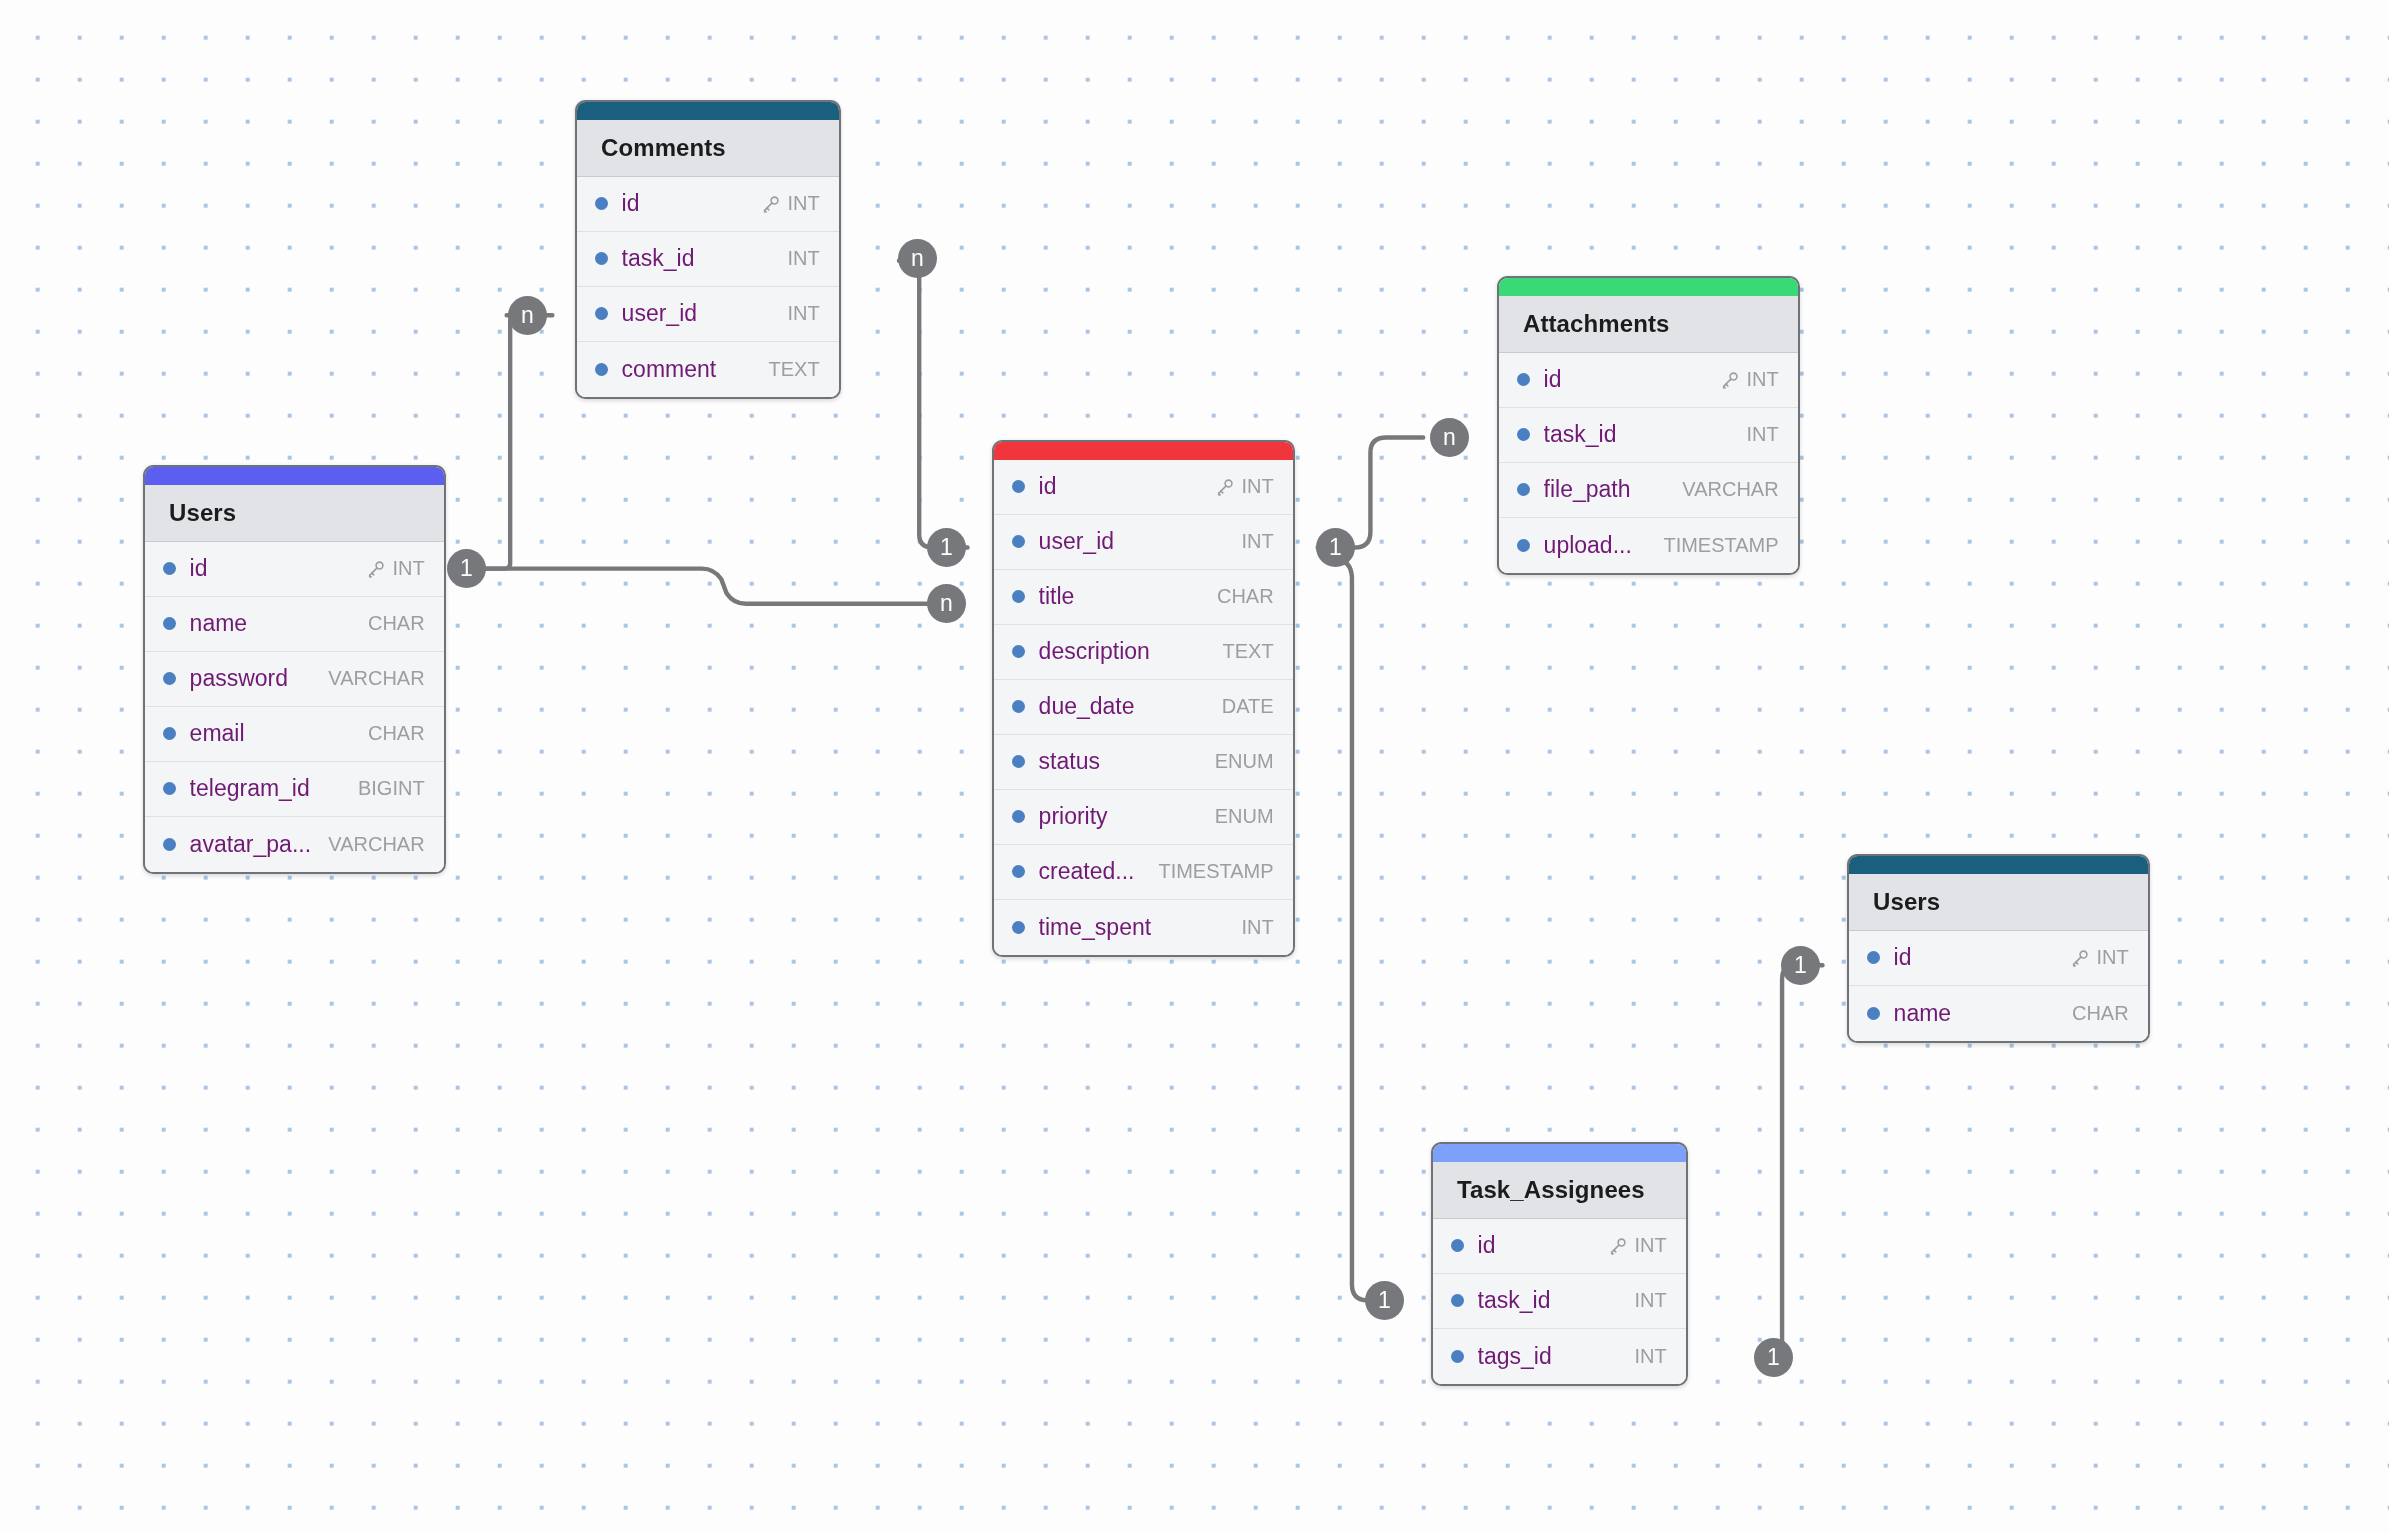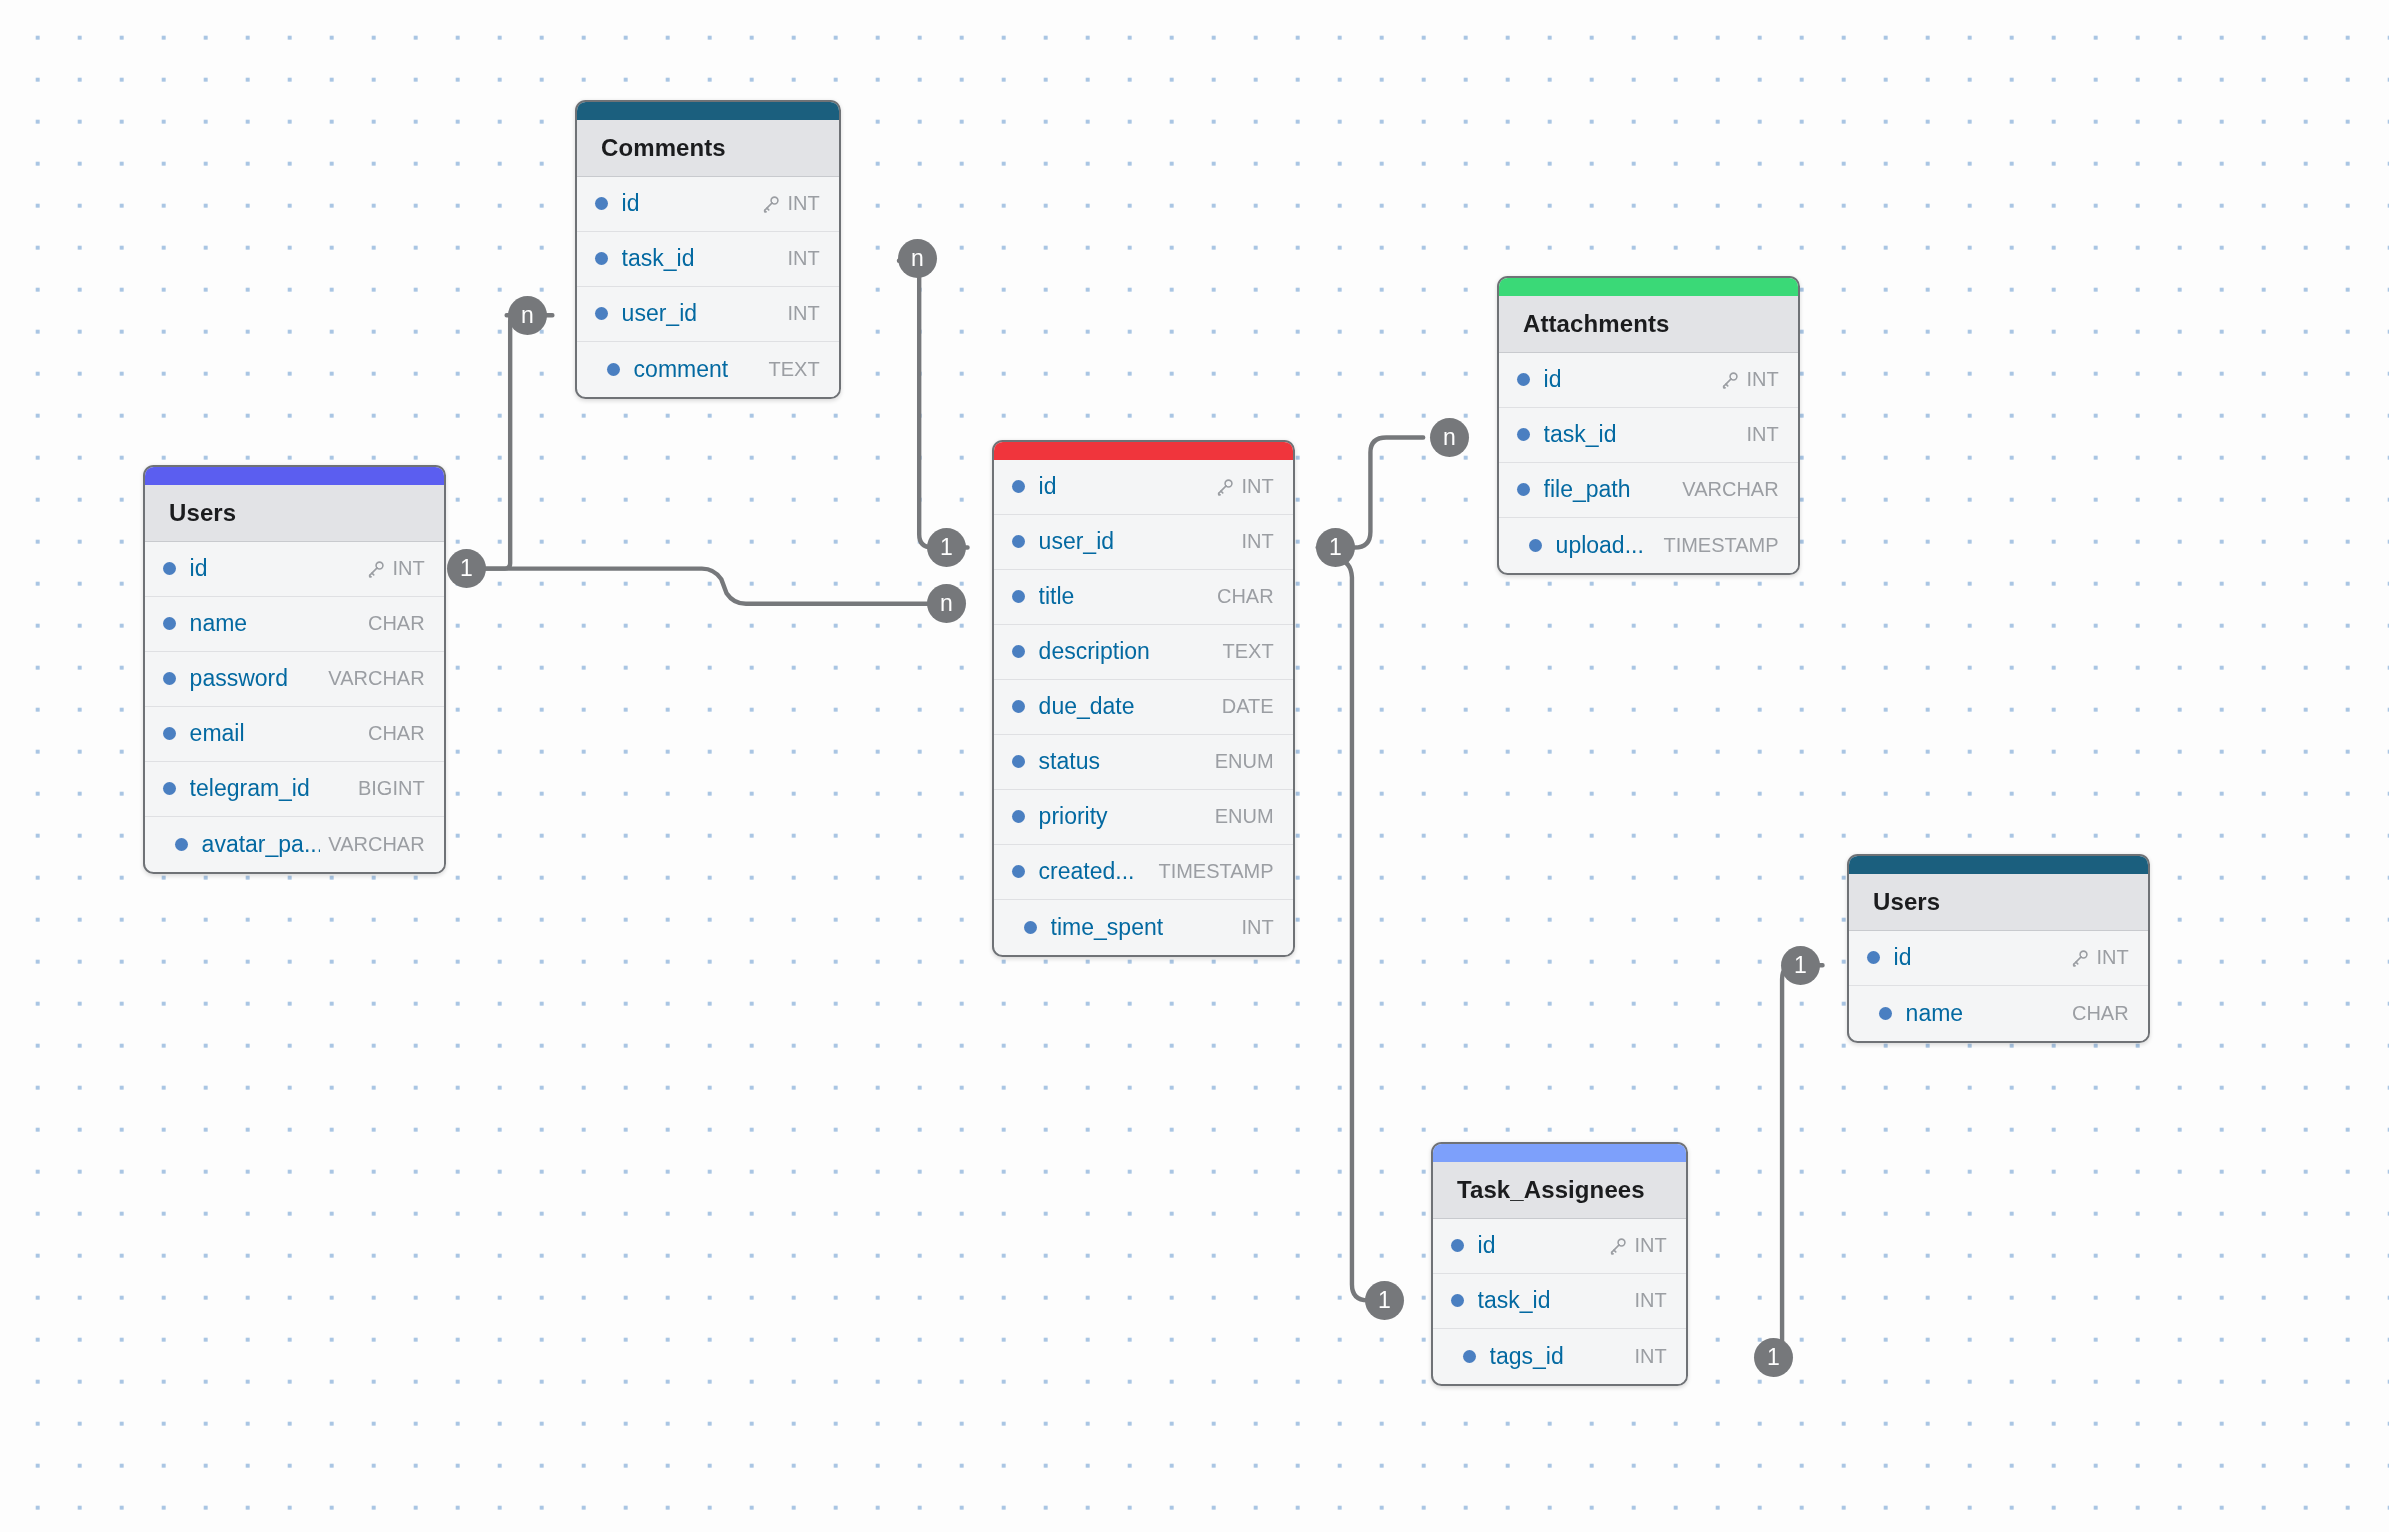--- a/index.html
+++ b/index.html
@@ -54,33 +54,32 @@
     display: flex;
     align-items: center;
     height: 55px;
     padding: 0 19.4px 0 17.6px;
     border-bottom: 1.8px solid #dfe0e3;
     background: #f4f5f6;
     box-sizing: border-box;
   }
   .field-row:last-child {
     border-bottom: none;
-    margin-left: 12px;
   }
   .bullet {
     width: 13px;
     height: 13px;
     border-radius: 50%;
     background: #4a7fc1;
     flex: 0 0 auto;
     margin-right: 14px;
   }
   .field-name {
     font-size: 23px;
-    color: #0369a1;
+    color: #701a75;
     white-space: nowrap;
     flex: 1 1 auto;
     overflow: hidden;
   }
   .field-right {
     display: flex;
     align-items: center;
     flex: 0 0 auto;
     margin-left: 8.8px;
   }

